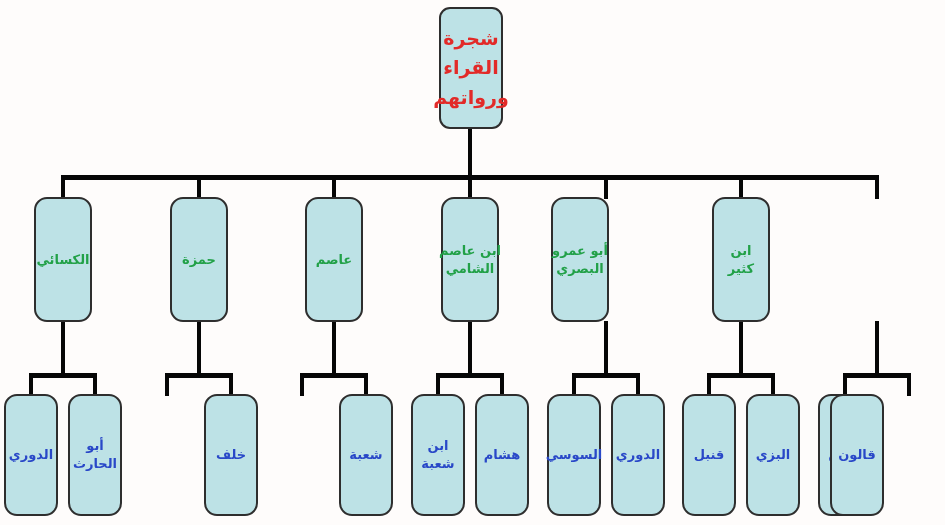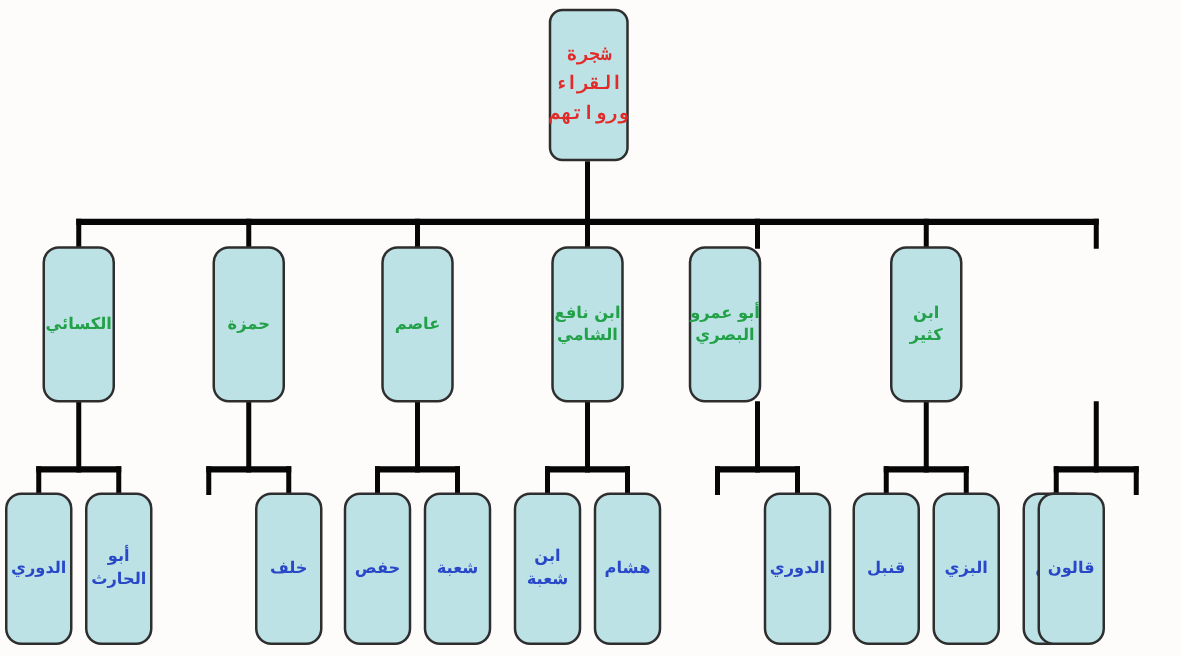--- a/index.html
+++ b/index.html
@@ -37,21 +37,21 @@
     justify-content: center;
     text-align: center;
   }
   .box .label {
     font-weight: bold;
     line-height: 1.35;
     white-space: nowrap;
   }
   .box .label span { display: block; }
   .root-box   { left: 439px; top: 7px;  width: 64px; height: 122px; border-radius: 11px; }
-  .root-box .label { color: var(--root-text, #e22a28); font-size: 15px; line-height: 1.55; font-family: Liberation Mono, monospace; }
+  .root-box .label { color: var(--root-text, #e22a28); font-size: 19px; line-height: 1.55; }
   .reader     { top: 197px; width: 58px; height: 125px; }
   .reader .label   { color: var(--reader-text, #22a148); font-size: 13px; }
   .narrator   { top: 394px; width: 54px; height: 122px; }
   .narrator .label { color: var(--narrator-text, #2948c8); font-size: 13px; }
 </style>
 </head>
 <body>
 
 <div class="stage">
 
@@ -121,21 +121,21 @@
     </div>
   </div>
   <div class="box reader" style="left:305px">
     <div class="label" dir="rtl">
       <span>عاصم</span>
         <span></span>
     </div>
   </div>
   <div class="box reader" style="left:441px">
     <div class="label" dir="rtl">
-      <span>ابن نافع</span>
+      <span>ابن عاصم</span>
         <span>الشامي</span>
     </div>
   </div>
   <div class="box reader" style="left:551px">
     <div class="label" dir="rtl">
       <span>أبو عمرو</span>
         <span>البصري</span>
     </div>
   </div>
   <div class="box reader" style="left:712px">
@@ -156,44 +156,44 @@
       <span>أبو</span>
         <span>الحارث</span>
     </div>
   </div>
   <div class="box narrator" style="left:204px">
     <div class="label" dir="rtl">
       <span>خلف</span>
         <span></span>
     </div>
   </div>
-  <div class="box narrator" style="left:275px">
-    <div class="label" dir="rtl">
-      <span>حفص</span>
-        <span></span>
-    </div>
-  </div>
   <div class="box narrator" style="left:339px">
     <div class="label" dir="rtl">
       <span>شعبة</span>
         <span></span>
     </div>
   </div>
   <div class="box narrator" style="left:411px">
     <div class="label" dir="rtl">
       <span>ابن</span>
         <span>شعبة</span>
     </div>
   </div>
   <div class="box narrator" style="left:475px">
     <div class="label" dir="rtl">
       <span>هشام</span>
         <span></span>
     </div>
   </div>
+  <div class="box narrator" style="left:547px">
+    <div class="label" dir="rtl">
+      <span>السوسي</span>
+        <span></span>
+    </div>
+  </div>
   <div class="box narrator" style="left:611px">
     <div class="label" dir="rtl">
       <span>الدوري</span>
         <span></span>
     </div>
   </div>
   <div class="box narrator" style="left:682px">
     <div class="label" dir="rtl">
       <span>قنبل</span>
         <span></span>

